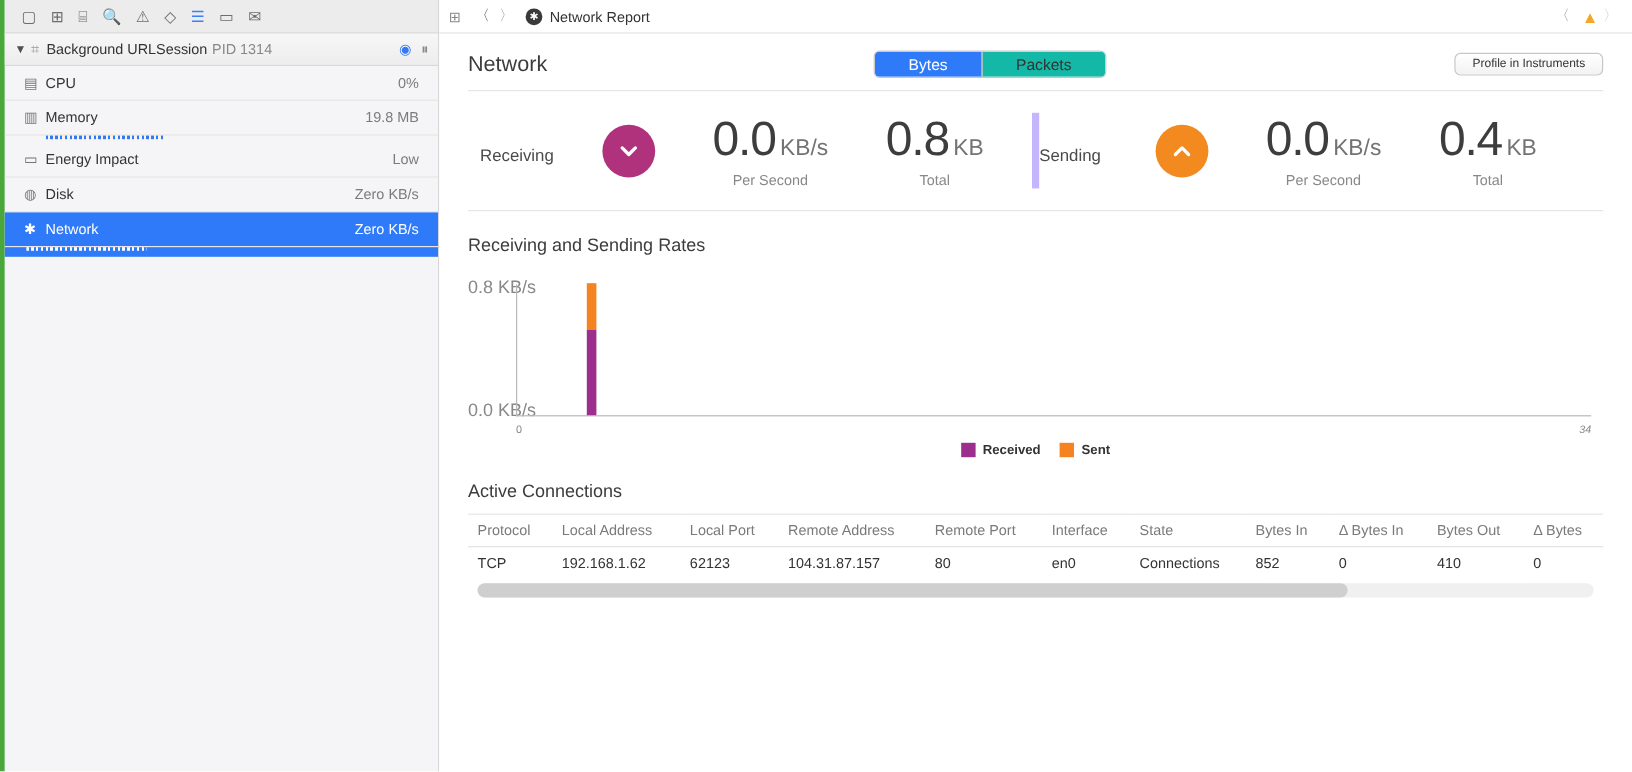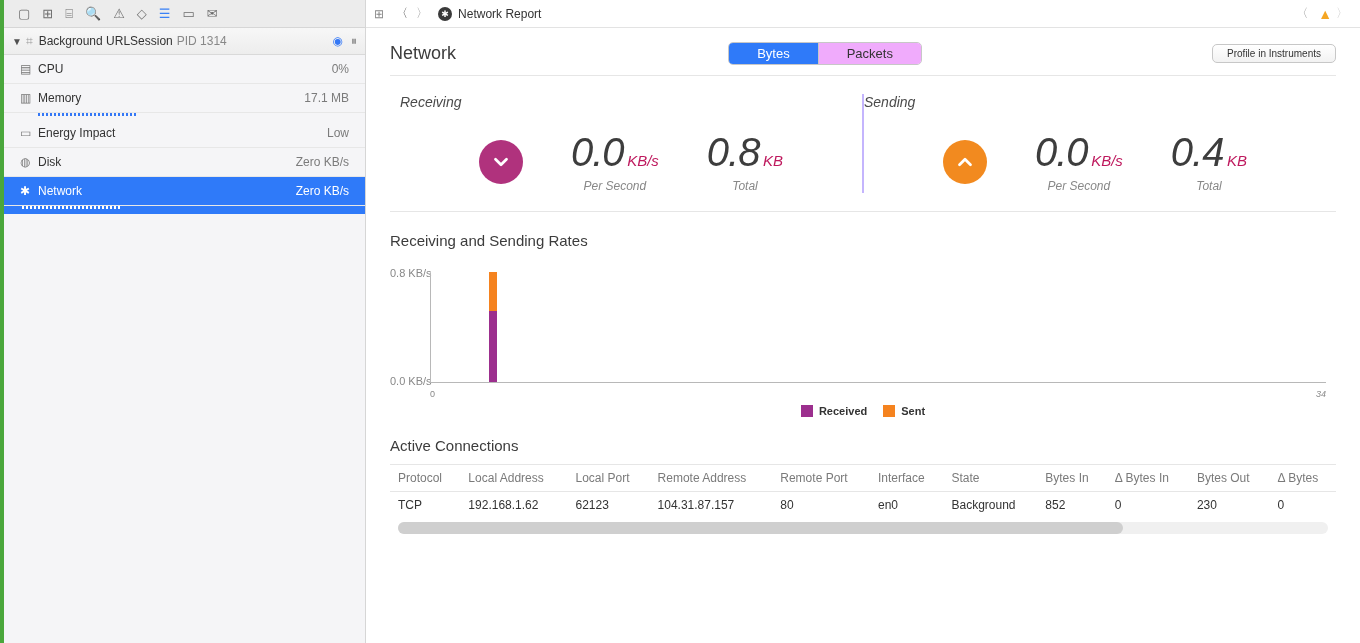--- a/index.html
+++ b/index.html
@@ -43,46 +43,46 @@
 .breadcrumb .globe { width:14px;height:14px;border-radius:50%;background:#3a3a3a;display:inline-flex;align-items:center;justify-content:center;color:#fff;font-size:9px;margin:0 6px;}
 .breadcrumb .spacer{flex:1;}
 .breadcrumb .warn{color:#f5a623;font-size:14px;margin-left:6px;}
 
 .page { padding:14px 24px 20px 24px; overflow:auto; flex:1;}
 .page-header { display:flex; align-items:center; margin-bottom:10px;}
 .page-title { font-size:18px; color:#3c3c3c; }
 .page-header .spacer{flex:1;}
 
 .segmented { display:flex; border:1px solid #c7c7c7; border-radius:5px; overflow:hidden; font-size:13px; }
-.segmented div { padding:3px 28px; background:#f0abfc; cursor:pointer; color:#333; }
+.segmented div { padding:3px 28px; background:#14b8a6; cursor:pointer; color:#333; }
 .segmented div.active { background:#2f7af9; color:#fff; }
 .segmented div + div { border-left:1px solid #c7c7c7; }
 
 .profile-btn { margin-left:18px; border:1px solid #c7c7c7; border-radius:5px; padding:3px 14px; background:linear-gradient(#fff,#f2f2f2); cursor:pointer; font-size:10px; color:#333;}
 
 .stats-row { display:flex; border-bottom:1px solid #e6e6e6; padding:18px 10px 18px 10px;}
 .stats-half { flex:1; display:flex; align-items:center; justify-content:center; gap:40px;}
-.stats-half + .stats-half { border-left:2px solid #c4b5fd; }
-.half-wrap { display:flex; flex-direction:column; align-items:flex-start; width:100%;font-style:italic;}
+.stats-half + .stats-half { border-left:6px solid #c4b5fd; }
+.half-wrap { display:flex; flex-direction:row; align-items:flex-end; width:100%;}
 .half-title { font-size:14px; color:#4a4a4a; margin-bottom:20px;}
 .half-body { display:flex; align-items:center; gap:48px; width:100%; justify-content:center;}
 
 .arrow-circle { width:44px; height:44px; border-radius:50%; display:flex; align-items:center; justify-content:center; color:#fff; font-size:22px;}
 .arrow-circle.recv { background:#b0327d; }
 .arrow-circle.send { background:#f28a1f; }
 
 .bignum { text-align:center;}
 .bignum .num { font-size:40px; color:#3d3d3d; font-weight:400; letter-spacing:-1px;}
-.bignum .sub { font-size:15px; color:#be185d; }
+.bignum .sub { font-size:19px; color:#737373; }
 .bignum .label { font-size:12px; color:#888; margin-top:4px;}
 
 
 .section-title { font-size:15px; color:#3c3c3c; margin:20px 0 10px 0;}
 .chart-area { position:relative; height:140px; margin-left:40px; margin-right:10px;}
-.ylabel { position:absolute; left:-40px; font-size:11px; color:#888;}
+.ylabel { position:absolute; left:-40px; font-size:15px; color:#888;}
 .chart-plot { position:absolute; left:0; right:0; top:14px; bottom:16px; border-left:1px solid #b8b8b8; border-bottom:1px solid #b8b8b8;}
 .bar { position:absolute; bottom:0; width:8px; }
 .xlabel { position:absolute; bottom:0; font-size:9px; color:#888;}
 .legend { display:flex; gap:16px; justify-content:center; margin-top:6px; font-size:11px;}
 .legend span { display:flex; align-items:center; gap:6px; font-weight:600;}
 .swatch { width:12px; height:12px; display:inline-block;}
 
 
 .table-wrap { margin-top:10px;}
 table { width:100%; border-collapse:collapse; font-size:12px;}
@@ -123,21 +123,21 @@
   </div>
 
   <div class="sidebar-item">
     <span class="icon ic">▤</span>
     <span class="label">CPU</span>
     <span class="value">0%</span>
   </div>
   <div class="sidebar-item" style="position:relative;">
     <span class="icon ic">▥</span>
     <span class="label">Memory</span>
-    <span class="value">17.1 MB</span>
+    <span class="value">19.8 MB</span>
   </div>
   <div class="mini-bars"></div>
   <div class="sidebar-item">
     <span class="icon ic">▭</span>
     <span class="label">Energy Impact</span>
     <span class="value">Low</span>
   </div>
   <div class="sidebar-item">
     <span class="icon ic">◍</span>
     <span class="label">Disk</span>
@@ -270,24 +270,24 @@
             </tr>
           </thead>
         <tbody id="conn-body">
             <tr>
               <td>TCP</td>
               <td>192.168.1.62</td>
               <td>62123</td>
               <td>104.31.87.157</td>
               <td>80</td>
               <td>en0</td>
-              <td>Background</td>
+              <td>Connections</td>
               <td>852</td>
               <td>0</td>
-              <td>230</td>
+              <td>410</td>
               <td>0</td>
             </tr>
           </tbody>
       </table>
       <div class="fake-scroll"></div>
     </div>
 
   </div>
 </div>
 

